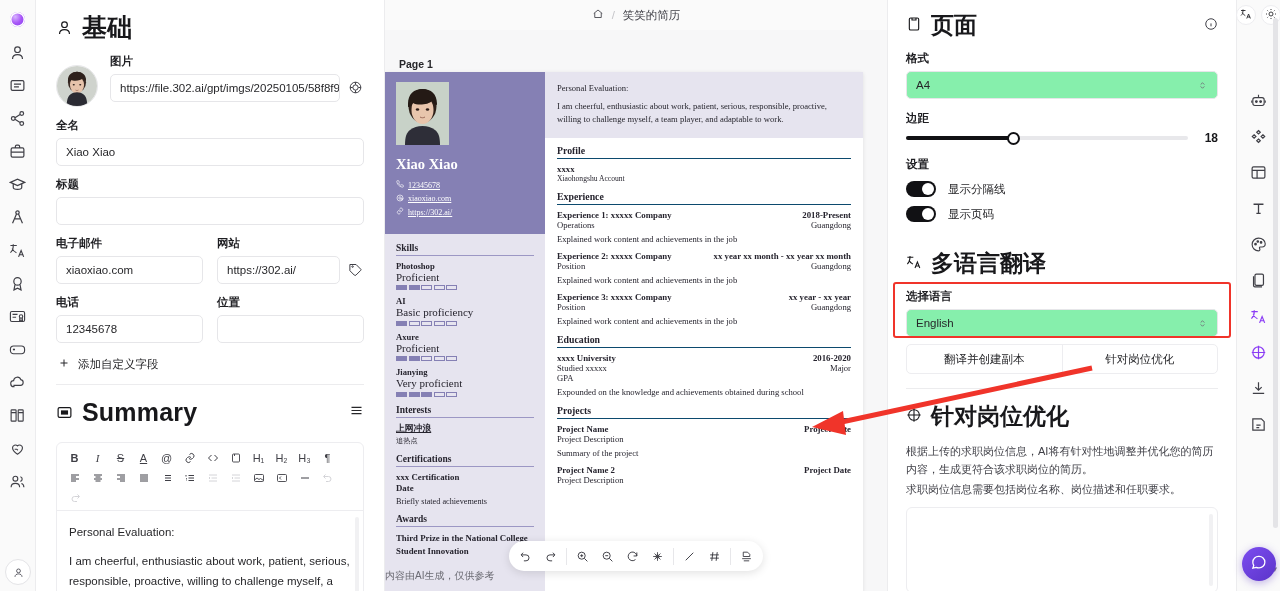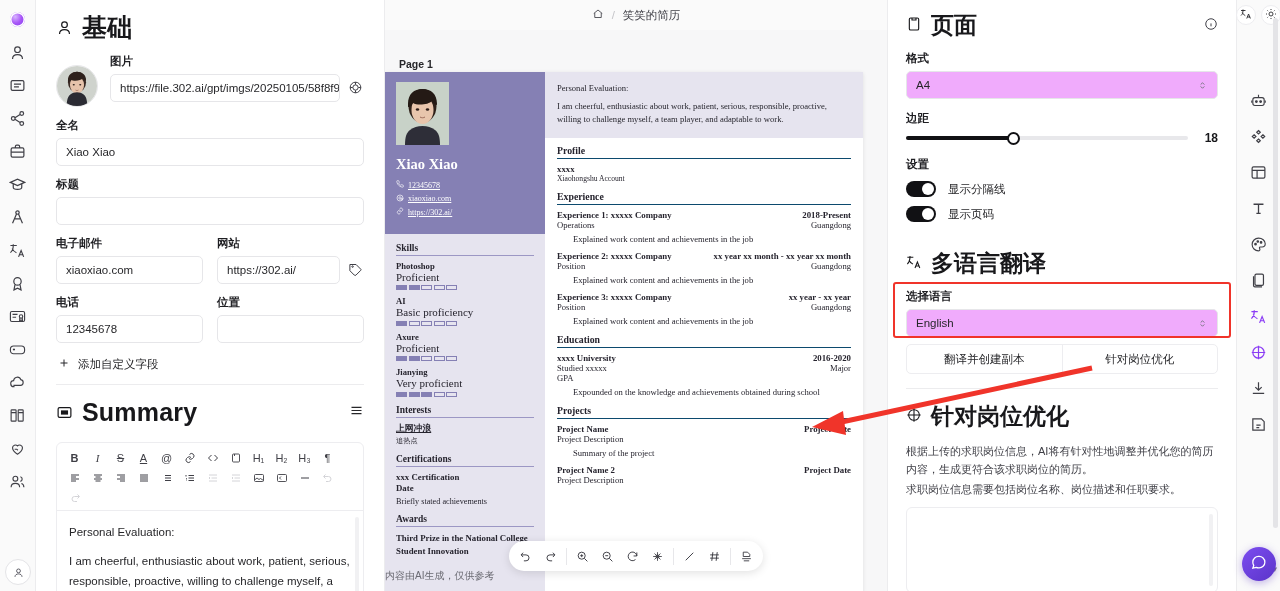--- a/index.html
+++ b/index.html
@@ -122,21 +122,21 @@
             color: #27262e; line-height: 1.5; }
   .pr-top p { margin-bottom: 5px; }
   .pr-top p:last-child { margin-bottom: 0; }
   .pr-body { padding: 7px 12px 0; color: #26242e; }
   .pr-h { font-size: 9.8px; font-weight: 700; border-bottom: 1px solid #0c4a6e;
           padding-bottom: 2px; margin: 8px 0 5px; }
   .pr-h:first-child { margin-top: 0; }
   .ln { display: flex; justify-content: space-between; gap: 8px; }
   .b { font-weight: 700; font-size: 8.8px; }
   .n { font-size: 8.6px; }
-  .desc { font-size: 8.6px; margin: 4px 16px 7px; }
+  .desc { font-size: 8.6px; margin: 4px 0 7px; }
   .sm { font-size: 7.6px; }
 
   
   .fl-bar { position: absolute; left: 50%; transform: translateX(-50%); bottom: 20px;
             height: 30px; background: #fff; border-radius: 15px;
             box-shadow: 0 2px 10px rgba(0,0,0,.12); display: flex; align-items: center;
             padding: 0 4px; }
   .fl-bar .fb { width: 25px; height: 28px; display: flex; align-items: center;
                 justify-content: center; color: #3f3f46; cursor: pointer; }
   .fl-bar .fb svg { width: 13px; height: 13px; }
@@ -147,21 +147,21 @@
   
   .right { width: 348px; flex: 0 0 348px; height: 591px; background: #fff;
            padding: 0 18px; position: relative; overflow: hidden; }
   .rhead { display: flex; align-items: center; gap: 9px; padding: 10px 0 10px; }
   .rhead h2 { font-size: 23px; font-weight: 700; }
   .rhead .ic svg { width: 16px; height: 16px; }
   .rhead .tools { margin-left: auto; display: flex; gap: 7px; color: #3f3f46; }
   .rhead .tools svg { width: 14px; height: 14px; }
   .sel { width: 100%; height: 28px; border: 1px solid #e6e6e9; border-radius: 5px;
          display: flex; align-items: center; padding: 0 9px; font-size: 11.5px;
-         color: #27272a; background: #f0abfc; cursor: pointer; }
+         color: #27272a; background: #86efac; cursor: pointer; }
   .sel .chev { margin-left: auto; color: #71717a; display:flex; }
   .sel .chev svg { width: 11px; height: 11px; }
   .blk { margin-bottom: 12px; }
   .sl-row { display: flex; align-items: center; gap: 12px; margin-top: 4px; }
   .sl { position: relative; flex: 1 1 auto; height: 4px; background: #e8e8eb; border-radius: 2px; }
   .sl .fillbar { position: absolute; left: 0; top: 0; bottom: 0; background: #111114;
                  border-radius: 2px; }
   .sl .knob { position: absolute; top: 50%; width: 13px; height: 13px; margin-top: -6.5px;
               margin-left: -6.5px; border-radius: 50%; background: #fff;
               border: 2px solid #111114; cursor: grab; }

